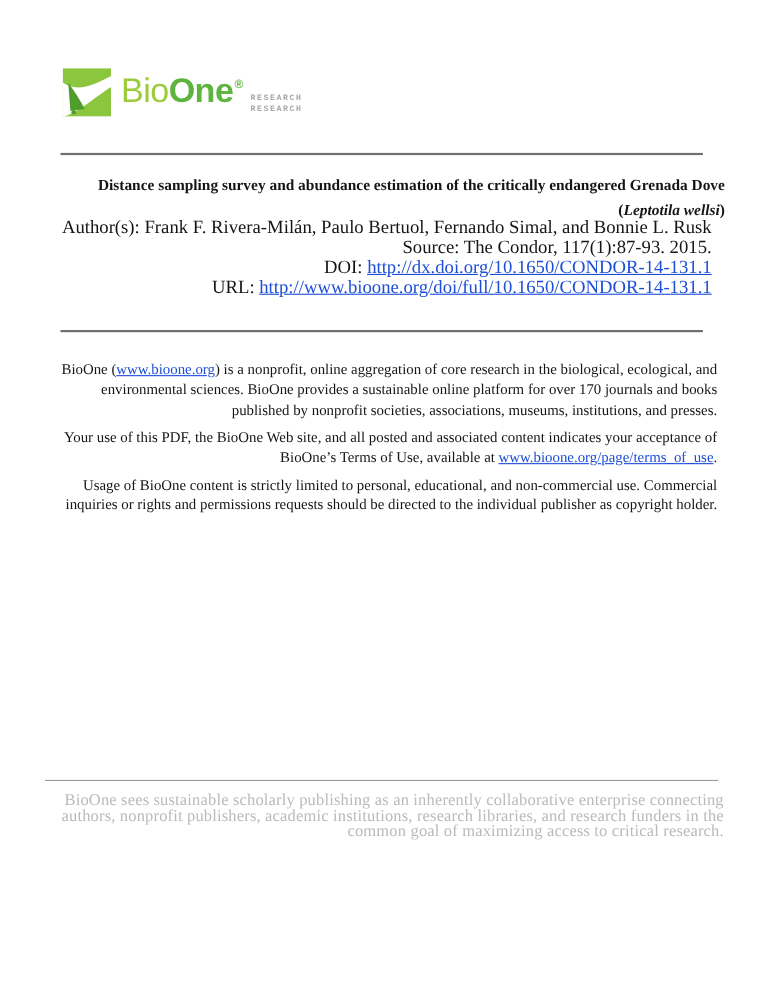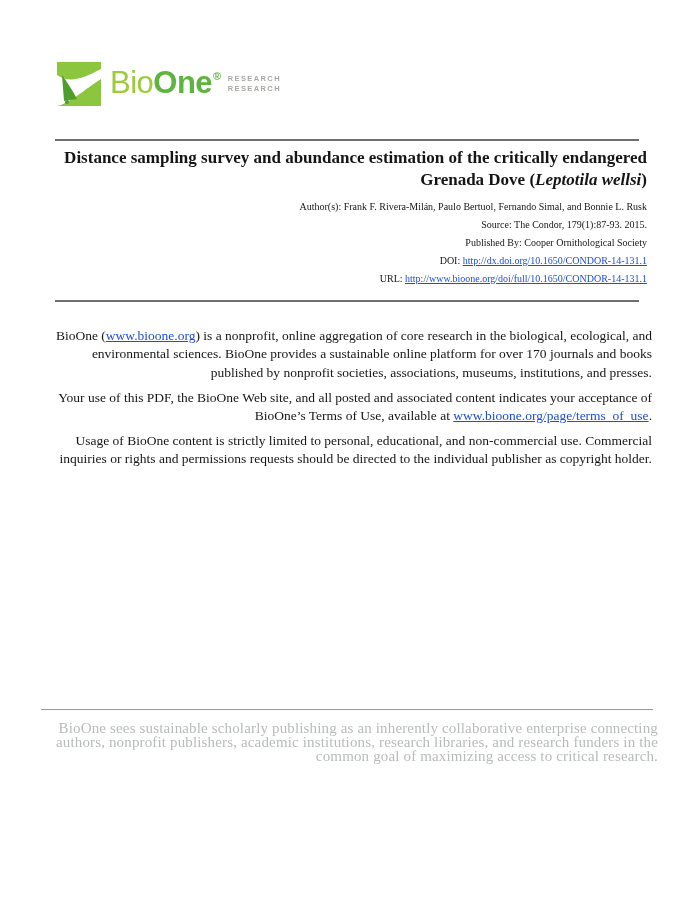--- a/index.html
+++ b/index.html
@@ -18,42 +18,42 @@
   .wordmark {
     margin-left: 9px;
     font-family: "Liberation Sans", sans-serif;
     font-size: 31px; line-height: 42px; letter-spacing: -0.5px;
     white-space: nowrap;
   }
   .wordmark .bio { color: #9CCB3C; font-weight: 400; }
   .wordmark .one { color: #5FB43F; font-weight: 700; }
   .wordmark .reg { color: #5FB43F; font-size: 11px; position: relative; top: -13px; margin-left: 1px; font-weight: 700; }
   .tagline {
-    margin-left: 7px; margin-top: 12px;
-    font-family: Liberation Sans, sans-serif;
+    margin-left: 7px; margin-top: 24px;
+    font-family: Liberation Mono, monospace;
     font-size: 7.5px; font-weight: 700; letter-spacing: 1.4px;
     color: #A7A9A4; line-height: 9.5px;
   }
   .tagline span { display: block; }
 
   
   .rule { position: absolute; border: none; margin: 0; }
   .rule-top  { left: 55px; top: 139px; width: 584px; border-top: 2px solid #6f6f6f; }
   .rule-mid  { left: 55px; top: 300px; width: 584px; border-top: 2px solid #6f6f6f; }
   .rule-foot { left: 41px; top: 709px; width: 612px; border-top: 1.5px solid #9a9a9a; }
 
   
   .title {
     position: absolute; left: 55px; top: 147px; width: 592px;
-    font-size: 17px; line-height: 22px; font-weight: 700; margin: 0;
+    font-size: 14px; line-height: 22px; font-weight: 700; margin: 12px;
   }
   .title em { font-style: italic; font-weight: 700; }
 
   
-  .meta { position: absolute; left: 55px; top: 198px; width: 592px; font-size: 10px; line-height: 18px; }
+  .meta { position: absolute; left: 55px; top: 198px; width: 592px; font-size: 17px; line-height: 18px; }
   .meta .row { white-space: nowrap; }
 
   
   .lnk { color: #1d4ed8; text-decoration: underline; cursor: pointer; }
 
   
   .body-p { position: absolute; left: 55px; width: 597px; margin: 0; font-size: 13.5px; line-height: 18.3px; }
   .p1 { top: 327px; }
   .p2 { top: 389px; }
   .p3 { top: 432px; }
@@ -82,22 +82,21 @@
       <span>RESEARCH</span>
     </div>
   </div>
 
   <hr class="rule rule-top">
 
   <h1 class="title"><span>Distance sampling survey and abundance estimation of the critically endangered Grenada Dove (</span><em>Leptotila wellsi</em><span>)</span></h1>
 
   <div class="meta">
     <div class="row">Author(s): Frank F. Rivera-Milán, Paulo Bertuol, Fernando Simal, and Bonnie L. Rusk</div>
-    <div class="row">Source: The Condor, 179(1):87-93. 2015.</div>
-    <div class="row">Published By: Cooper Ornithological Society</div>
+    <div class="row">Source: The Condor, 117(1):87-93. 2015.</div>
     <div class="row"><span>DOI: </span><a class="lnk">http://dx.doi.org/10.1650/CONDOR-14-131.1</a></div>
     <div class="row"><span>URL: </span><a class="lnk">http://www.bioone.org/doi/full/10.1650/CONDOR-14-131.1</a></div>
   </div>
 
   <hr class="rule rule-mid">
 
   <p class="body-p p1"><span>BioOne (</span><a class="lnk">www.bioone.org</a><span>) is a nonprofit, online aggregation of core research in the biological, ecological, and environmental sciences. BioOne provides a sustainable online platform for over 170 journals and books published by nonprofit societies, associations, museums, institutions, and presses.</span></p>
 
   <p class="body-p p3">Usage of BioOne content is strictly limited to personal, educational, and non-commercial use. Commercial inquiries or rights and permissions requests should be directed to the individual publisher as copyright holder.</p>
 

